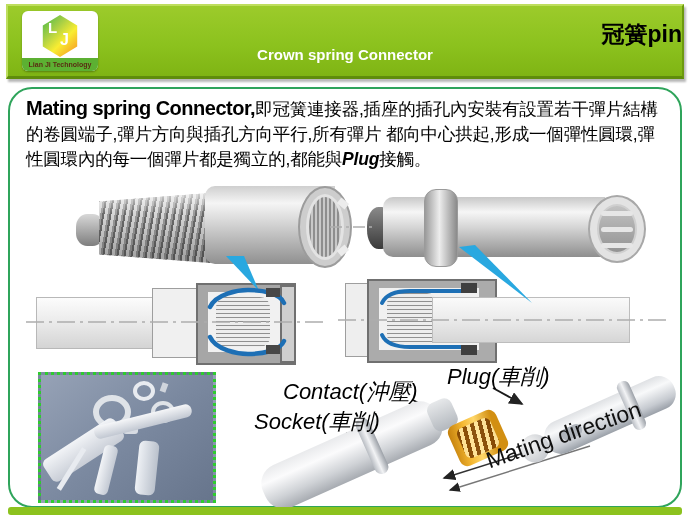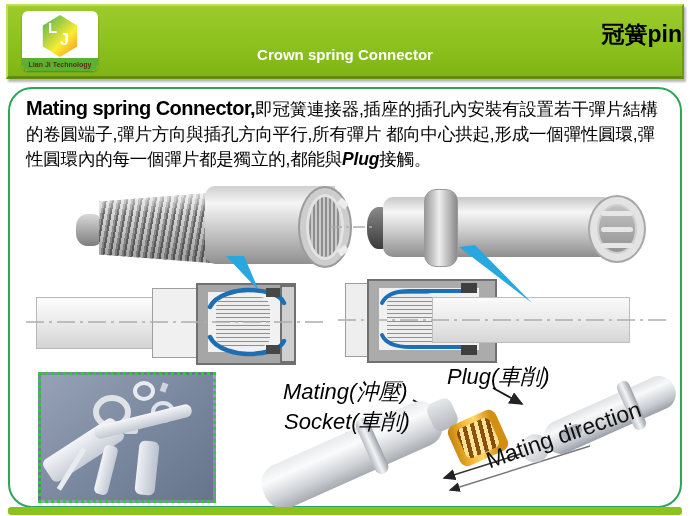--- a/index.html
+++ b/index.html
@@ -127,21 +127,21 @@
   .ev-plug::before{content:"";position:absolute;left:-26px;top:3px;width:28px;height:28px;
     border-radius:50%;background:radial-gradient(circle at 35% 30%,#f6f6f6,#b9bdc3);}
   .ev-plug::after{content:"";position:absolute;left:62%;top:-9px;width:13px;height:52px;
     border-radius:6px;background:linear-gradient(90deg,#b9bdc3,#f2f3f5 45%,#9ba0a7);}
   .ev-plug-hole{position:absolute;left:12%;top:32%;width:22px;height:12px;border-radius:6px;
     background:#b0b5bc;}
 
   
   .lbl{position:absolute;font-style:italic;font-size:22px;color:#000;white-space:nowrap;}
   .lbl-contact{left:283px;top:377px;}
-  .lbl-socket{left:284px;top:407px;}
+  .lbl-socket{left:254px;top:407px;}
   .lbl-plug{left:447px;top:362px;}
   .lbl-mating{position:absolute;left:487px;top:448px;font-size:23px;color:#111;
     white-space:nowrap;transform:rotate(-19deg);transform-origin:left center;}
 
   .footer-bar{position:absolute;left:8px;top:507px;width:674px;height:8px;
     border-radius:3px;background:#8cc21e;}
 </style>
 </head>
 <body>
 
@@ -240,19 +240,19 @@
   </div>
 
   <div class="fig ev-socket"></div>
   <div class="fig ev-contact">
     <div class="ev-contact-slots"></div>
   </div>
   <div class="fig ev-plug">
     <div class="ev-plug-hole"></div>
   </div>
 
-  <div class="lbl lbl-contact">Mating(沖壓)</div>
+  <div class="lbl lbl-contact">Contact(沖壓)</div>
   <div class="lbl lbl-socket">Socket(車削)</div>
   <div class="lbl lbl-plug">Plug(車削)</div>
   <div class="lbl-mating">Mating direction</div>
 
   <div class="footer-bar"></div>
 </div>
 
 </body></html>

